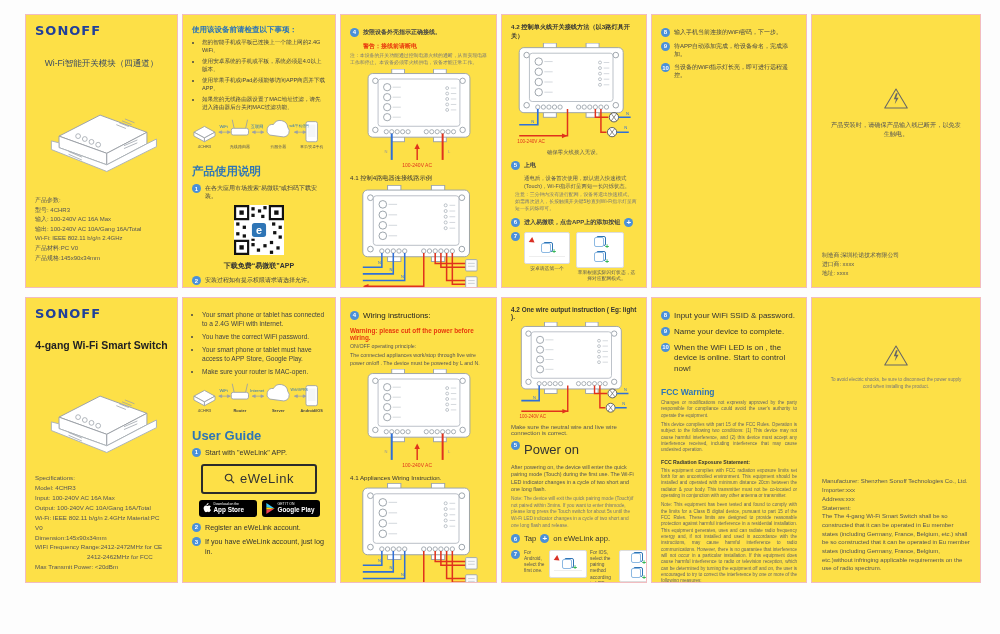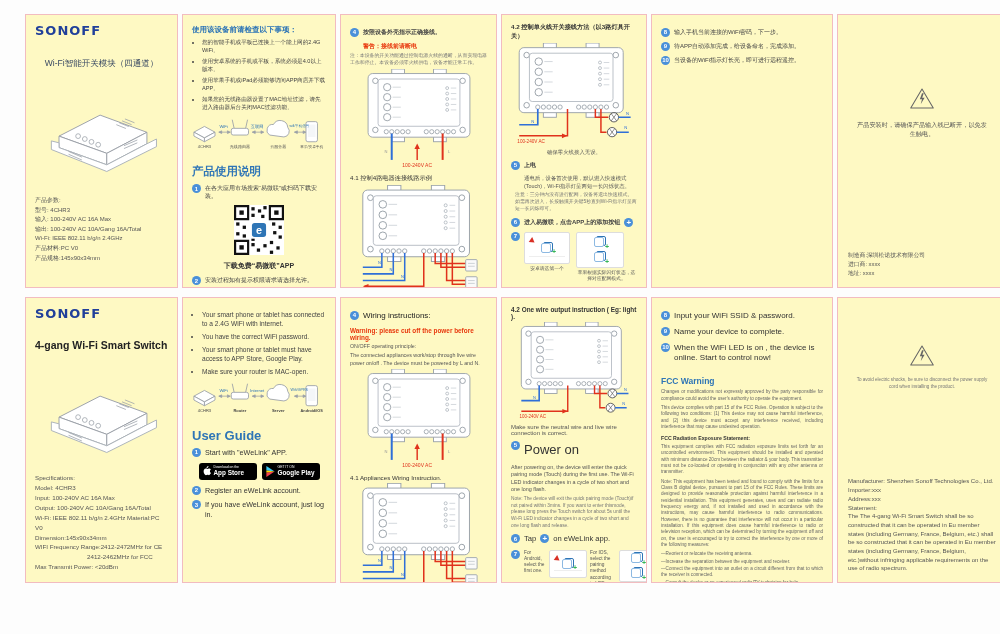--- a/index.html
+++ b/index.html
@@ -1,27 +1,27 @@
 <!DOCTYPE html>
 <html><head>
 <meta charset="utf-8">
 <style>
   html,body{margin:0;padding:0}
   body{width:1000px;height:634px;background:#fdfdfd;font-family:"Liberation Sans",sans-serif;color:#333;position:relative;overflow:hidden}
   svg text{font-family:"Liberation Sans",sans-serif}
   .row{position:absolute;left:25px;display:flex;gap:4px}
   .row.top{top:14px}
   .row.bottom{top:297px}
-  .panel{border:1px solid #f2bcc0;background:#fef9c3;box-sizing:border-box;padding:8px 9px;position:relative;overflow:hidden}
+  .panel{border:1px solid #f2bcc0;background:#fde047;box-sizing:border-box;padding:8px 9px;position:relative;overflow:hidden}
   .top .panel{height:274px}
   .bottom .panel{height:286px}
-  .w1{width:153px}.w2{width:154px}.w3{width:157px}.w4{width:146px}.w5{width:182px}.w6{width:170px}
+  .w1{width:153px}.w2{width:154px}.w3{width:157px}.w4{width:146px}.w5{width:156px}.w6{width:170px}
   .logo{color:#21409a;font-weight:bold;font-size:13px;letter-spacing:1px;font-family:"DejaVu Sans",sans-serif}
   .cn-title{font-size:8.5px;font-weight:normal;color:#3a4a63;text-align:center;margin-top:20px}
-  .en-title{font-size:10.5px;font-weight:bold;color:#222;text-align:left;margin-top:18px}
+  .en-title{font-size:10.5px;font-weight:bold;color:#222;text-align:center;margin-top:18px}
   .prod-img{display:block;margin:26px auto 0}
   .specs{font-size:6px;color:#555;line-height:1.6;margin-top:14px}
   .specs .ind{padding-left:52px}
   .h-blue{color:#2e75b6;font-weight:bold;font-size:7.5px;margin:2px 0 4px}
   .h-blue.en{font-size:8.5px}
   ul.bullets{font-size:5.6px;color:#444;line-height:1.4;padding-left:10px;margin:4px 0}
   ul.bullets.en{font-size:6.6px}
   ul.bullets li{margin-bottom:3.5px}
   .big-blue{color:#2e75b6;font-weight:bold;font-size:11.5px;margin:8px 0 4px}
   .big-blue.en{font-size:13px}
@@ -431,20 +431,27 @@
       <text x="13" y="33" font-size="4.2" fill="#444" text-anchor="middle">4CHR3</text>
       <text x="50" y="33" font-size="4.2" fill="#444" font-weight="bold" text-anchor="middle">Router</text>
       <text x="90" y="33" font-size="4.2" fill="#444" font-weight="bold" text-anchor="middle">Server</text>
       <text x="125" y="33" font-size="4" fill="#444" font-weight="bold" text-anchor="middle">Android/iOS</text>
     </svg>
     <div class="big-blue en">User Guide</div>
     <div class="step-row en">
       <span class="step">1</span>
       <span>Start with "eWeLink" APP.</span>
     </div>
+    <div class="search-box">
+      <svg width="11" height="11" viewBox="0 0 12 12">
+          <circle cx="5" cy="5" r="3.6" fill="none" stroke="#333" stroke-width="1.2"></circle>
+          <path d="M7.8 7.8L11 11" stroke="#333" stroke-width="1.2"></path>
+        </svg>
+      <span>eWeLink</span>
+    </div>
     <div class="badges">
       <div class="badge">
         <svg width="8" height="10" viewBox="0 0 8 10">
             <path d="M4.9 1.6c.4-.5.7-1.1.6-1.6-.5 0-1.1.3-1.5.8-.3.4-.6 1-.5 1.6.6 0 1.1-.3 1.4-.8zM6.9 5.3c0-1.2 1-1.8 1-1.8-.5-.8-1.4-.9-1.7-.9-.7-.1-1.4.4-1.8.4-.4 0-.9-.4-1.5-.4C2.1 2.6 1.4 3 1 3.7c-.8 1.3-.2 3.3.5 4.4.4.5.8 1.1 1.4 1.1.6 0 .8-.4 1.5-.4s.9.4 1.5.4 1-.5 1.4-1.1c.4-.6.6-1.2.6-1.2s-1-.4-1-1.6z" fill="#fff"></path>
           </svg>
         <span class="bt">
             <span class="pre">Download on the</span>
             <span class="nm">App Store</span>
           </span>
       </div>

